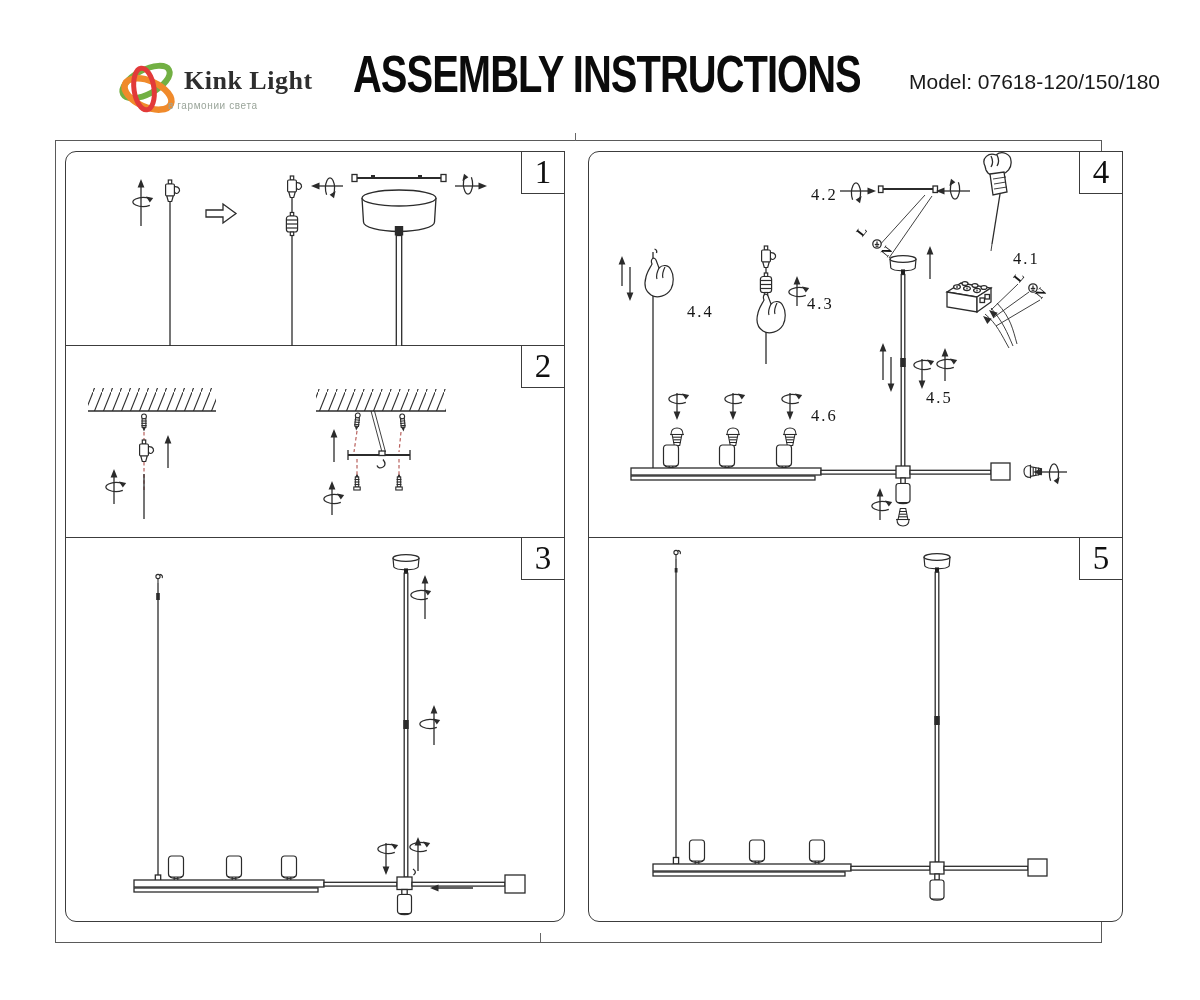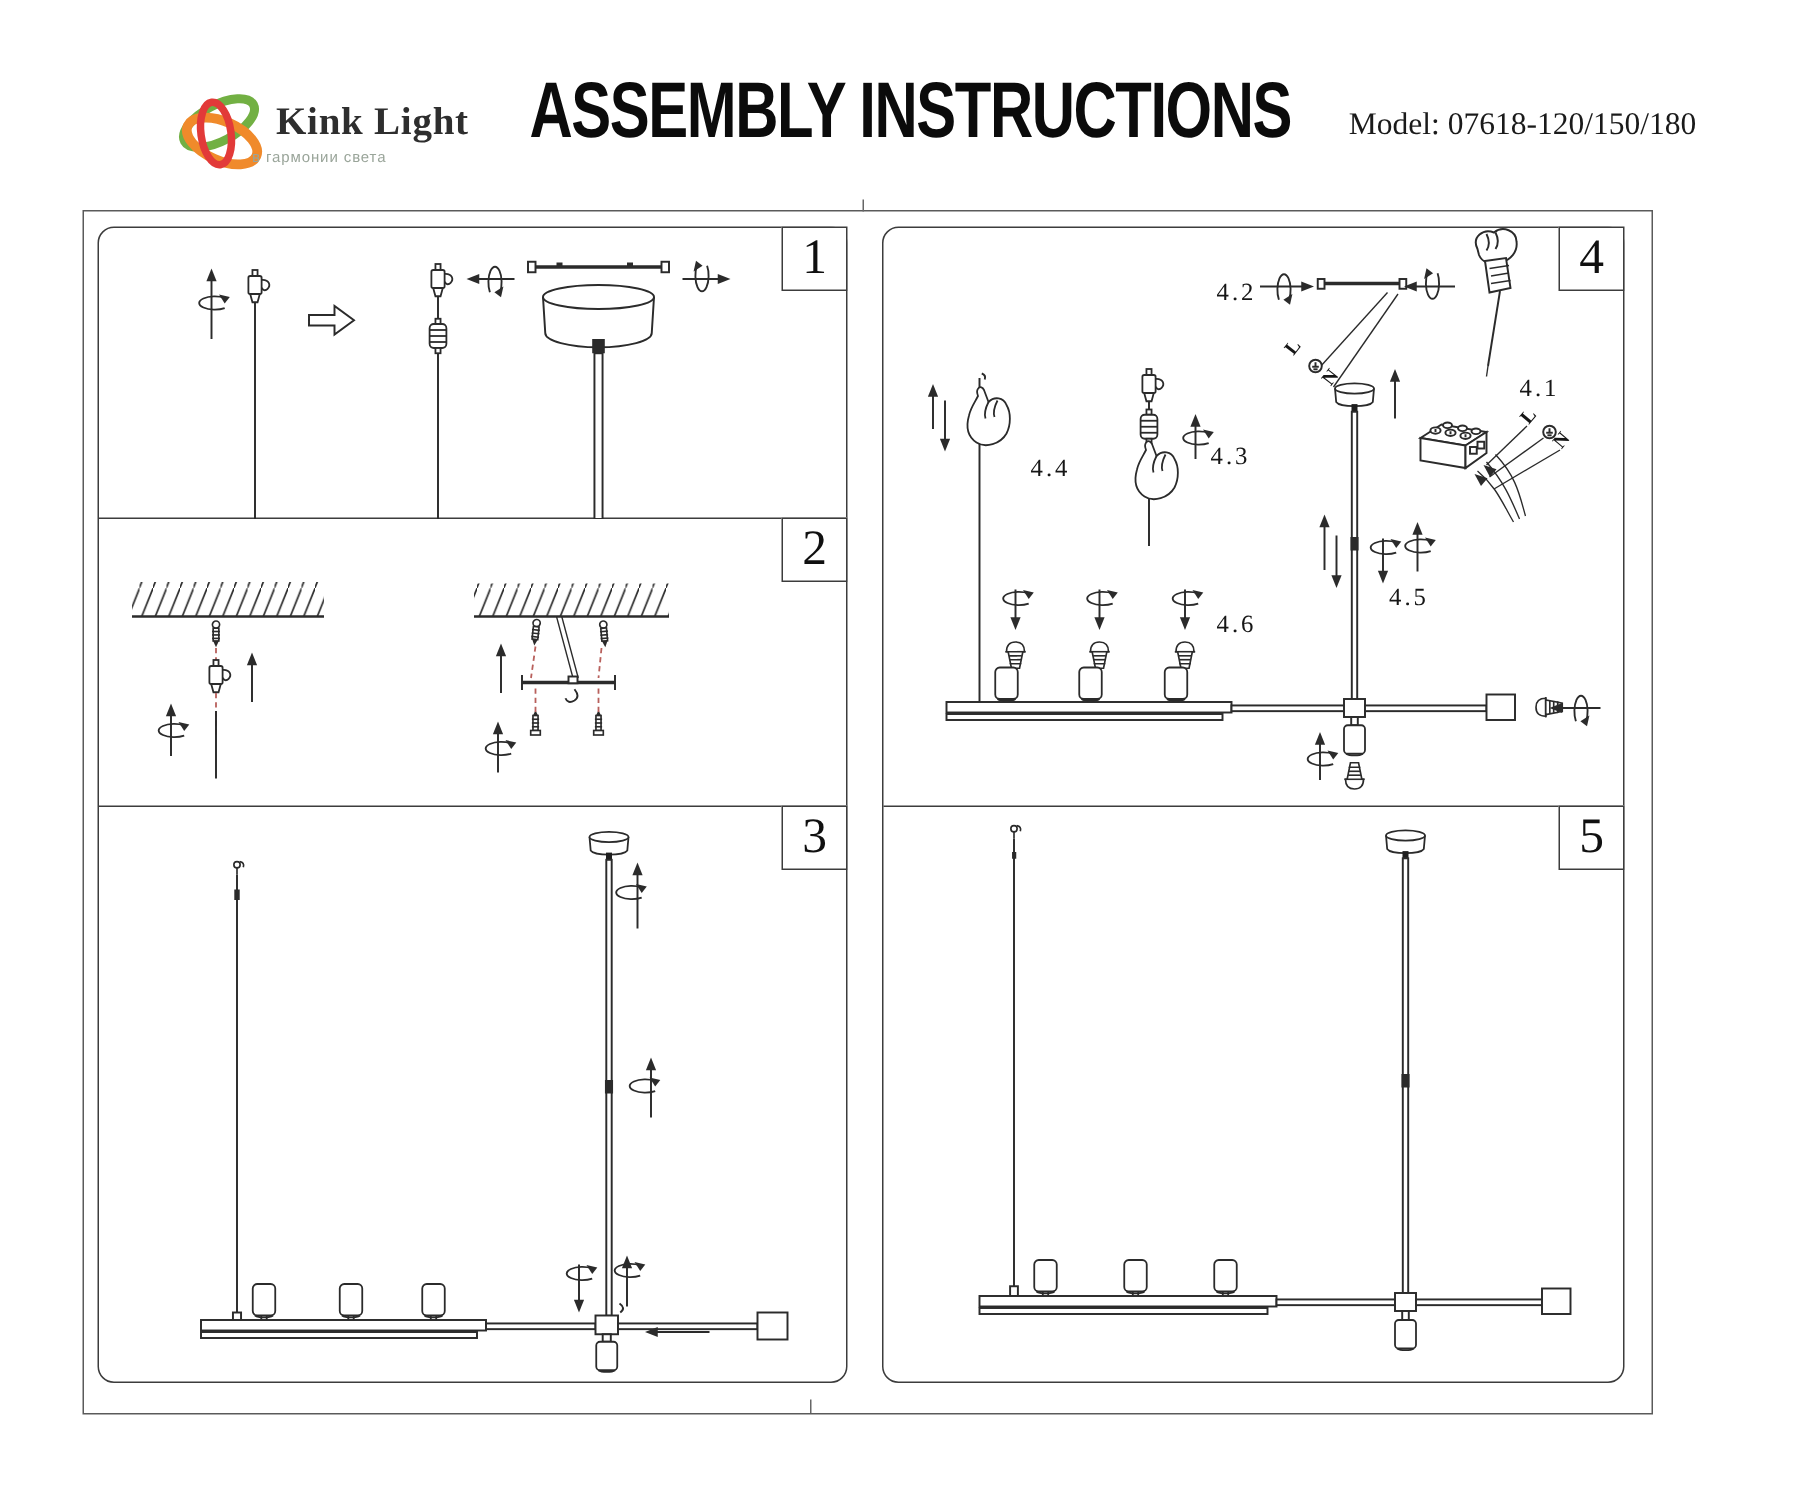--- a/index.html
+++ b/index.html
@@ -6,29 +6,29 @@
   .page{position:relative;width:1200px;height:1000px;background:#fff;overflow:hidden;
         font-family:"Liberation Sans",sans-serif;color:#111;}
   
   .logo-icon{position:absolute;left:112px;top:52px;}
   .brand{position:absolute;left:184px;top:66px;font-family:"Liberation Serif",serif;
          font-weight:bold;font-size:26px;color:#2e2e2e;letter-spacing:.5px;}
   .tagline{position:absolute;left:168px;top:100px;font-size:10px;color:#9aa59a;letter-spacing:.6px;}
   .title{position:absolute;left:340px;top:44px;width:520px;text-align:center;font-size:42px;
          font-weight:bold;color:#0b0b0b;letter-spacing:-1px;transform:scale(.95,1.25);
          transform-origin:center top;white-space:nowrap;}
-  .model{position:absolute;left:870px;top:70px;width:290px;text-align:center;font-size:21px;color:#1a1a1a;font-family:Liberation Serif, serif;}
+  .model{position:absolute;left:870px;top:70px;width:290px;text-align:right;font-size:21px;color:#1a1a1a;}
   
   .frame{position:absolute;left:55px;top:140px;width:1045px;height:801px;border:1px solid #5a5a5a;}
   .tick{position:absolute;width:1px;background:#666;}
   .tick-top{left:519px;top:-8px;height:8px;}
   .tick-bottom{left:484px;bottom:0;height:9px;}
   .col{position:absolute;border:1.6px solid #3c3c3c;border-radius:11px;background:#fff;box-sizing:border-box;}
   .col-left{left:65px;top:151px;width:500px;height:771px;}
-  .col-right{left:588px;top:151px;width:495px;height:771px;}
+  .col-right{left:588px;top:151px;width:535px;height:771px;}
   .divider{position:absolute;left:0;width:100%;height:0;border-top:1.6px solid #3c3c3c;}
   .psvg{position:absolute;left:0;}
   .numbox{position:absolute;width:44px;height:43px;border:1.6px solid #3c3c3c;background:#fff;
           display:flex;align-items:center;justify-content:center;box-sizing:border-box;
           font-family:"Liberation Serif",serif;font-size:33px;color:#101010;}
   
   .ln{stroke:#2b2b2b;stroke-width:1.3;fill:none;}
   .ln2{stroke:#2b2b2b;stroke-width:2.2;fill:none;}
   .ln15{stroke:#2b2b2b;stroke-width:1.6;fill:none;}
   .lt{stroke:#2b2b2b;stroke-width:.9;fill:none;}

